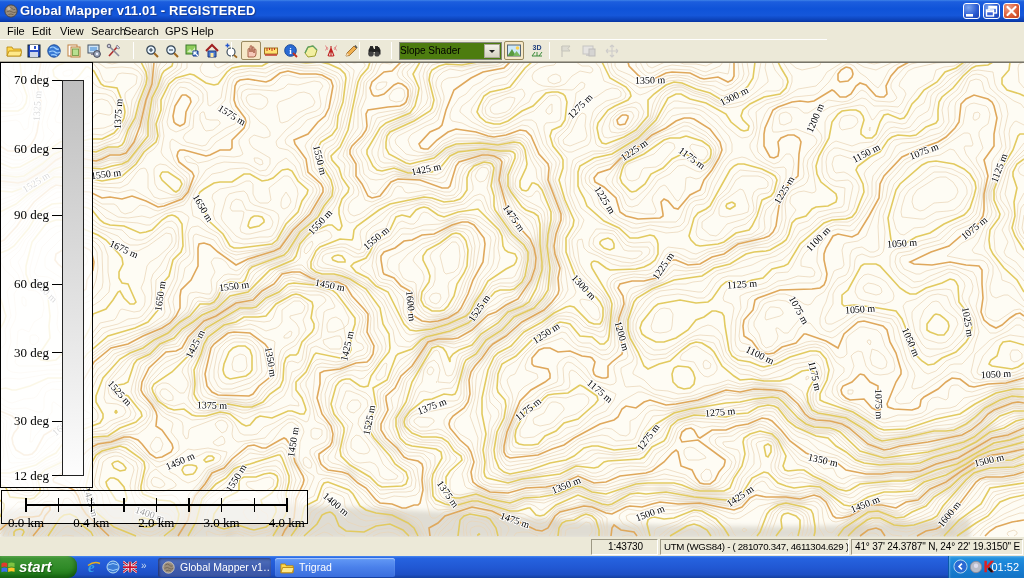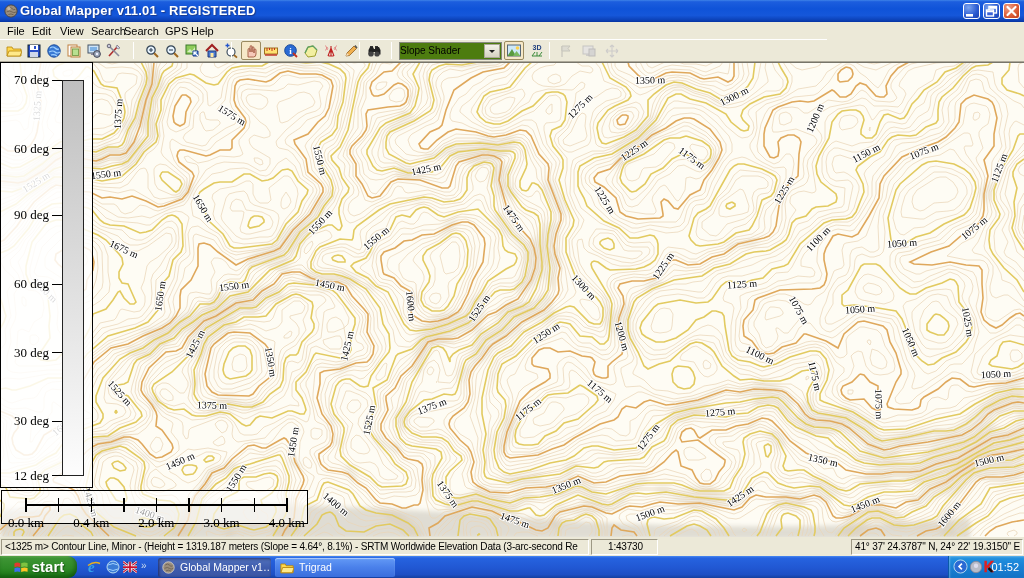--- a/index.html
+++ b/index.html
@@ -22,21 +22,21 @@
 .lbar{position:absolute;left:61px;top:17px;width:22px;height:396px;background:linear-gradient(180deg,#bfbfbf,#fdfdfd);border:1px solid #222}
 .ltick{position:absolute;left:51px;width:10px;height:1px;background:#000}
 .llab{position:absolute;left:0;width:48px;text-align:right;font-family:"Liberation Serif",serif;font-size:13px;color:#000}
 .scalebox{position:absolute;left:1px;top:490px;width:307px;height:34px;background:rgba(255,255,255,0.62);border:1.5px solid #000}
 .sline{position:absolute;left:24px;top:13px;width:261px;height:1.5px;background:#000}
 .stick{position:absolute;top:7px;width:1.5px;height:14px;background:#000}
 .slab{position:absolute;top:24px;width:64px;text-align:center;font-family:"Liberation Serif",serif;font-size:13px;color:#000}
 .statusbar{position:absolute;left:0;top:537px;width:1024px;height:19px;background:#ece9d8;font-size:10px;letter-spacing:-0.18px;color:#000}
 .sfield{position:absolute;top:1.5px;height:16px;border:1px solid;border-color:#9d9884 #fff #fff #9d9884;padding:1px 3px 0 3px;white-space:nowrap;overflow:hidden}
 .taskbar{position:absolute;left:0;top:556px;width:1024px;height:22px;background:linear-gradient(180deg,#4a8af2 0%,#2663e0 9%,#2157d2 55%,#1d4fc4 85%,#15409e 100%)}
-.start{position:absolute;left:0;top:0;width:77px;height:22px;border-radius:0 9px 9px 0;background:linear-gradient(180deg,#5eac50 0%,#3d9434 12%,#2f8a27 55%,#1e7a18 90%);box-shadow:inset -2px -2px 4px rgba(0,40,0,0.4);color:#fff;font-weight:bold;font-size:15px;line-height:21px;text-align:center;text-shadow:1px 1px 1px #1a5a14}
+.start{position:absolute;left:0;top:0;width:77px;height:22px;border-radius:0 9px 9px 0;background:linear-gradient(180deg,#5eac50 0%,#3d9434 12%,#2f8a27 55%,#1e7a18 90%);box-shadow:inset -2px -2px 4px rgba(0,40,0,0.4);color:#fff;font-weight:bold;font-style:italic;font-size:15px;line-height:21px;text-align:left;text-shadow:1px 1px 1px #1a5a14}
 .qicon{position:absolute;top:3px;width:16px;height:16px}
 .taskbtn{position:absolute;top:2px;height:19px;border-radius:2.5px;font-size:10.5px;color:#fff;line-height:18px;white-space:nowrap;overflow:hidden}
 .tray{position:absolute;right:0;top:0;width:76px;height:22px;background:linear-gradient(180deg,#2495e0 0%,#1a83d7 40%,#1272c5 100%);border-left:1px solid #0a5aa8;box-shadow:inset 1px 1px 2px rgba(255,255,255,0.3)}
 .clock{position:absolute;right:5px;top:4.5px;color:#fff;font-size:11px}
 </style></head><body>
 <div class="map"><svg width="1024" height="475" viewBox="0 0 1024 475">
 <rect width="1024" height="475" fill="#fefcf4"></rect>
 <defs>
         <filter id="bl" x="-5%" y="-5%" width="110%" height="110%">
           <feGaussianBlur stdDeviation="2.5"></feGaussianBlur>
@@ -738,22 +738,22 @@
 <div class="stick" style="left:218.9px"></div>
 <div class="stick" style="left:251.5px"></div>
 <div class="stick" style="left:284.1px"></div>
 <div class="slab" style="left:-8.0px">0.0 km</div>
 <div class="slab" style="left:57.2px">0.4 km</div>
 <div class="slab" style="left:122.4px">2.0 km</div>
 <div class="slab" style="left:187.6px">3.0 km</div>
 <div class="slab" style="left:252.8px">4.0 km</div>
 </div>
 <div class="statusbar">
- <div class="sfield" style="left:1px;width:588px">&lt;1325 m&gt; Contour Line, Minor - (Height = 1319.187 meters (Slope = 4.64°, 8.1%) - SRTM Worldwide Elevation Data (3-arc-second Re</div>
  <div class="sfield" style="left:591px;width:67px;padding-left:16px">1:43730</div>
+ <div class="sfield" style="left:660px;width:189px;font-size:9.7px;letter-spacing:-0.3px">UTM (WGS84) - ( 281070.347, 4611304.629 )</div>
  <div class="sfield" style="left:851px;width:172px">41° 37' 24.3787" N, 24° 22' 19.3150" E</div>
 </div>
 <div class="taskbar">
  <div class="start"><svg width="16" height="15" viewBox="0 0 16 16" style="vertical-align:-3px;margin-right:3px">
         <path d="M1 3.6Q4 2 7.2 3.4V7.6Q4 6.3 1 7.8z" fill="#e23a2e"></path>
         <path d="M8.2 3.4Q11 2.2 15 3.2V7.4Q11.5 6.2 8.2 7.6z" fill="#7fc341"></path>
         <path d="M1 8.8Q4 7.4 7.2 8.6v4.2Q4 11.5 1 13z" fill="#3b6ff0"></path>
         <path d="M8.2 8.6Q11.5 7.3 15 8.4v4.2q-3.5-1.2-6.8 0.2z" fill="#ffc524"></path>
       </svg>start</div>
  <svg class="qicon" style="left:86px" viewBox="0 0 16 16">

